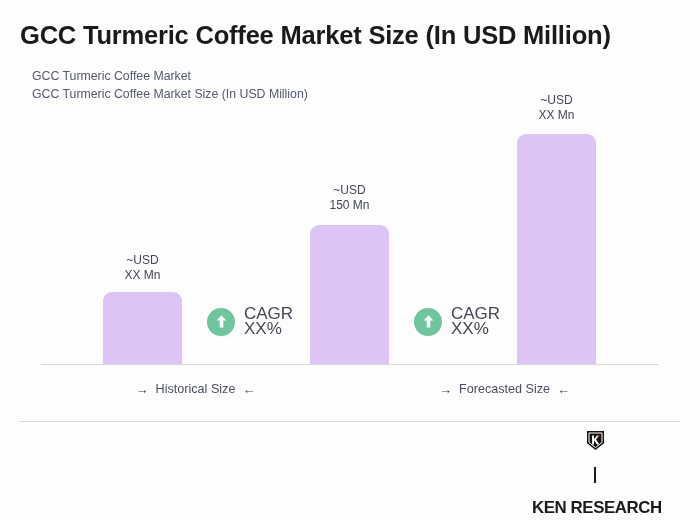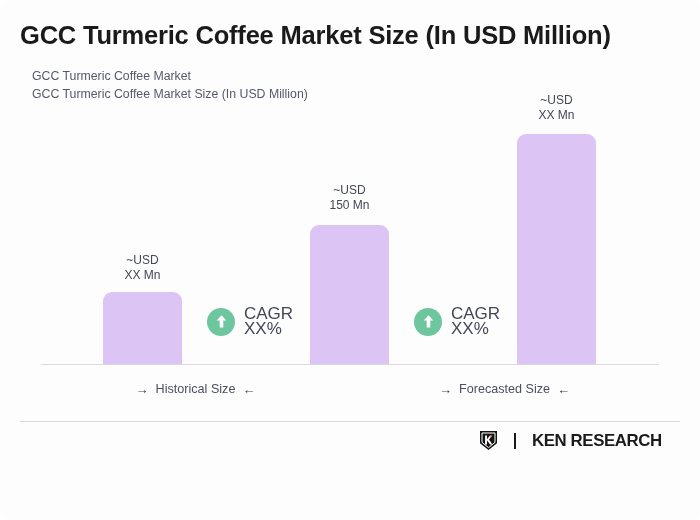--- a/index.html
+++ b/index.html
@@ -148,20 +148,21 @@
     white-space: nowrap;
   }
 
   .brand {
     position: absolute;
     right: 41px;
     top: 430px;
     display: flex;
     align-items: center;
     gap: 16px;
+    flex-direction: column;
   }
   .brand-mark { display: block; }
   .brand-sep {
     width: 2px;
     height: 16px;
     background: #1a1a1a;
   }
   .brand-name {
     font-family: "Liberation Sans", sans-serif;
     font-size: 16.5px;

